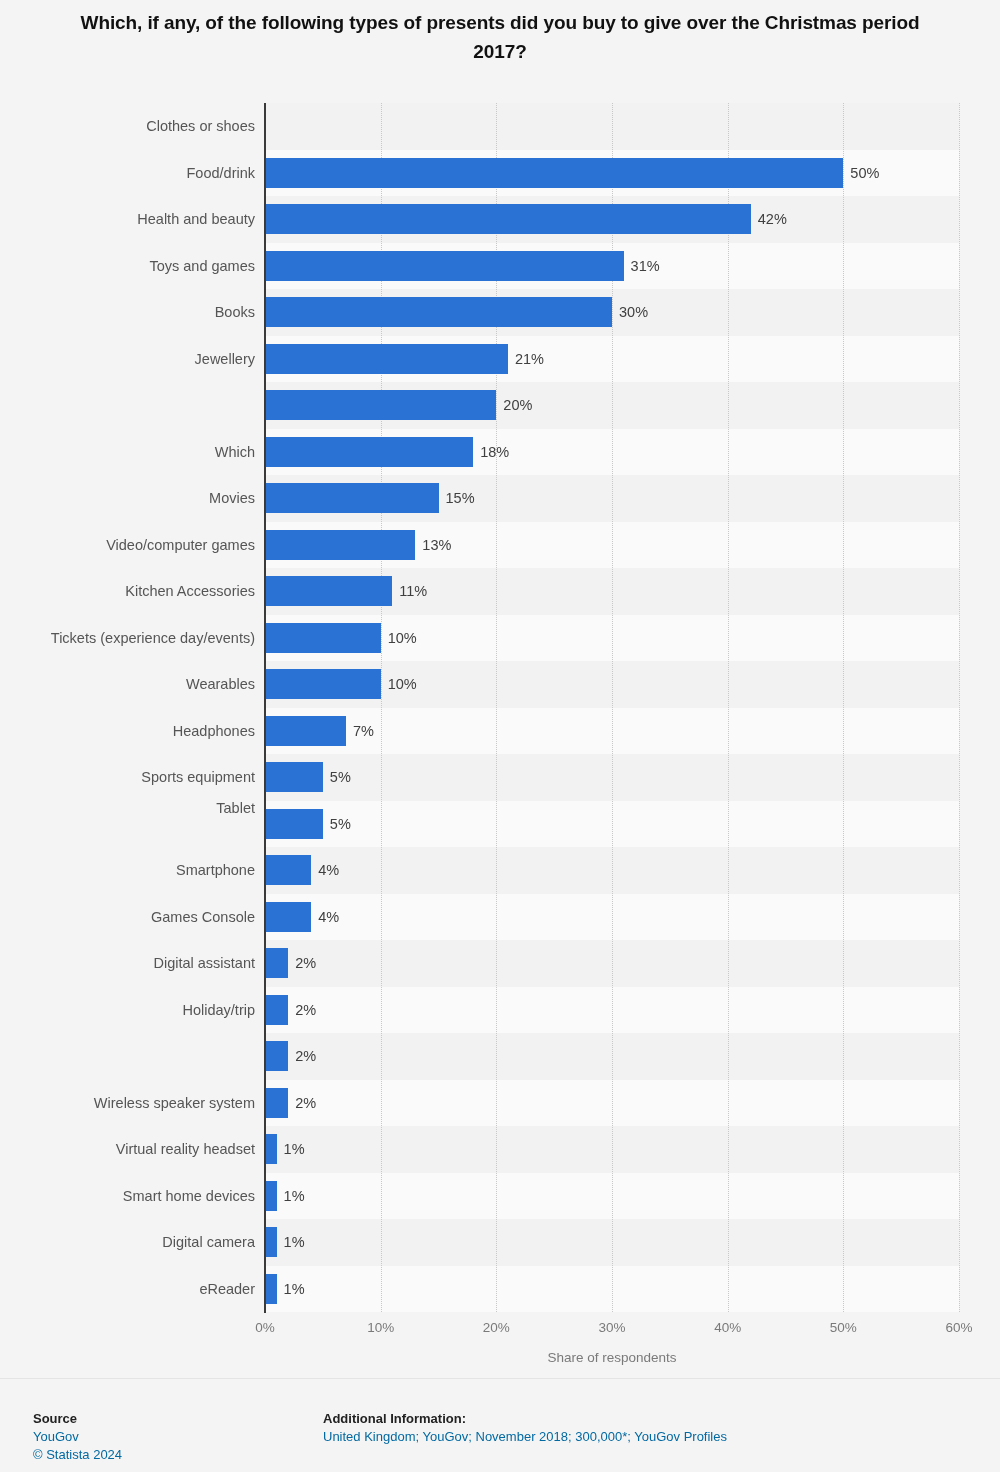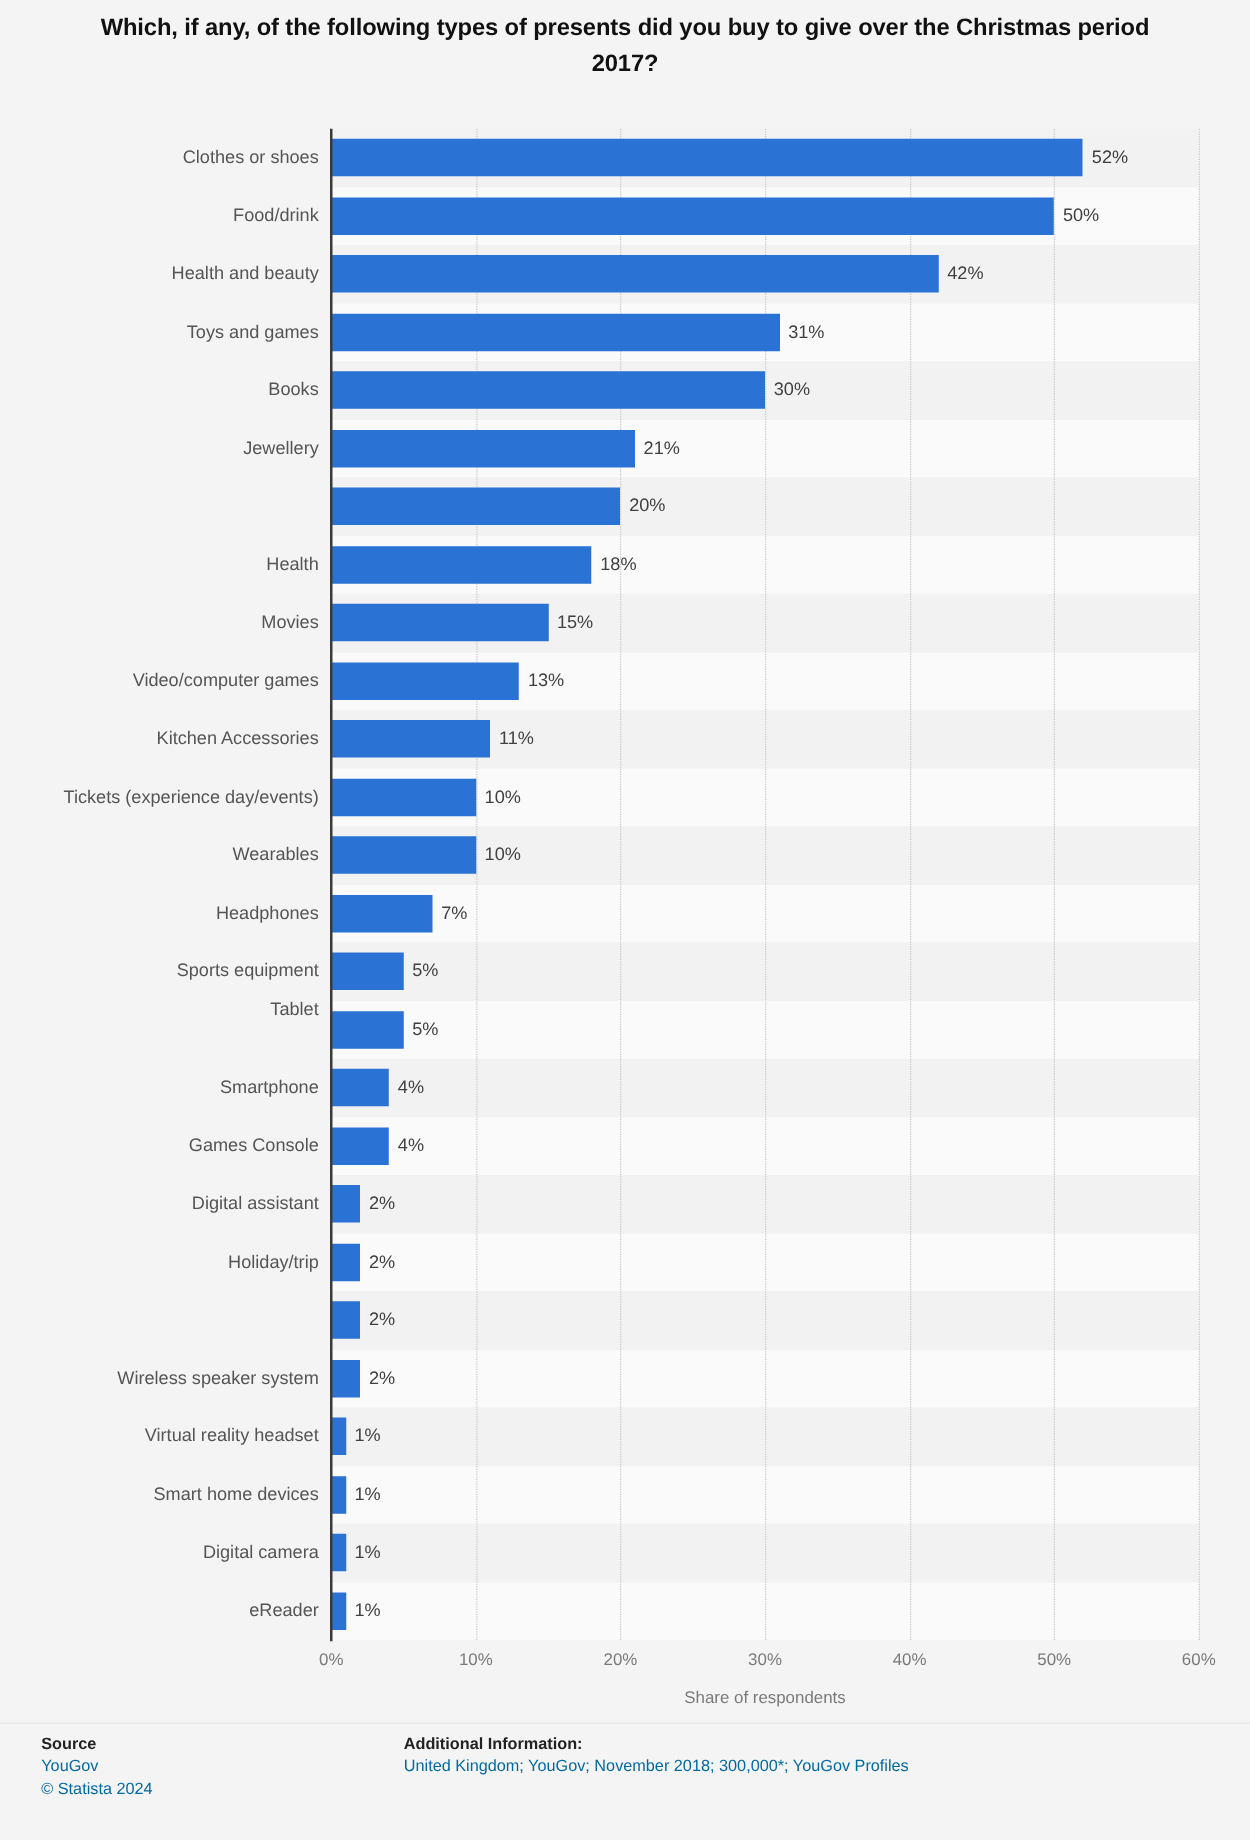--- a/index.html
+++ b/index.html
@@ -178,20 +178,21 @@
     position: absolute;
     left: 323px;
     top: 0;
     width: 640px;
   }
   .footer-heading {
     font-size: 13px;
     font-weight: bold;
     color: #222222;
     line-height: 18px;
+    margin-top: 24px;
   }
   .footer-line {
     font-size: 13px;
     color: #0369a1;
     line-height: 18px;
   }
 </style>
 </head>
 <body>
 
@@ -228,24 +229,20 @@
     </div>
   <div id="gridlines">
       <div class="gridline" style="left: 115.667px; height: 1209px;"></div>
       <div class="gridline" style="left: 231.333px; height: 1209px;"></div>
       <div class="gridline" style="left: 347px; height: 1209px;"></div>
       <div class="gridline" style="left: 462.667px; height: 1209px;"></div>
       <div class="gridline" style="left: 578.333px; height: 1209px;"></div>
       <div class="gridline" style="left: 694px; height: 1209px;"></div>
     </div>
   <div id="bars">
-      <div class="bar-row" style="top: 0px;">
-        <div class="bar" style="width: 601.467px; background: rgb(42, 114, 212);"></div>
-        <div class="bar-value" style="left: 608.467px;">52%</div>
-      </div>
       <div class="bar-row" style="top: 46.5px;">
         <div class="bar" style="width: 578.333px; background: rgb(42, 114, 212);"></div>
         <div class="bar-value" style="left: 585.333px;">50%</div>
       </div>
       <div class="bar-row" style="top: 93px;">
         <div class="bar" style="width: 485.8px; background: rgb(42, 114, 212);"></div>
         <div class="bar-value" style="left: 492.8px;">42%</div>
       </div>
       <div class="bar-row" style="top: 139.5px;">
         <div class="bar" style="width: 358.567px; background: rgb(42, 114, 212);"></div>
@@ -344,21 +341,21 @@
 
 <div id="y-axis-line" style="height: 1210px;"></div>
 
 <div id="category-labels" style="height: 1209px;">
     <div class="cat-label" style="top: 0px;">Clothes or shoes</div>
     <div class="cat-label" style="top: 46.5px;">Food/drink</div>
     <div class="cat-label" style="top: 93px;">Health and beauty</div>
     <div class="cat-label" style="top: 139.5px;">Toys and games</div>
     <div class="cat-label" style="top: 186px;">Books</div>
     <div class="cat-label" style="top: 232.5px;">Jewellery</div>
-    <div class="cat-label" style="top: 325.5px;">Health</div>
+    <div class="cat-label" style="top: 325.5px;">Which</div>
     <div class="cat-label" style="top: 372px;">Movies</div>
     <div class="cat-label" style="top: 418.5px;">Video/computer games</div>
     <div class="cat-label" style="top: 465px;">Kitchen Accessories</div>
     <div class="cat-label" style="top: 511.5px;">Tickets (experience day/events)</div>
     <div class="cat-label" style="top: 558px;">Wearables</div>
     <div class="cat-label" style="top: 604.5px;">Headphones</div>
     <div class="cat-label" style="top: 651px;">Sports equipment</div>
     <div class="cat-label" style="top: 682px;">Tablet</div>
     <div class="cat-label" style="top: 744px;">Smartphone</div>
     <div class="cat-label" style="top: 790.5px;">Games Console</div>

